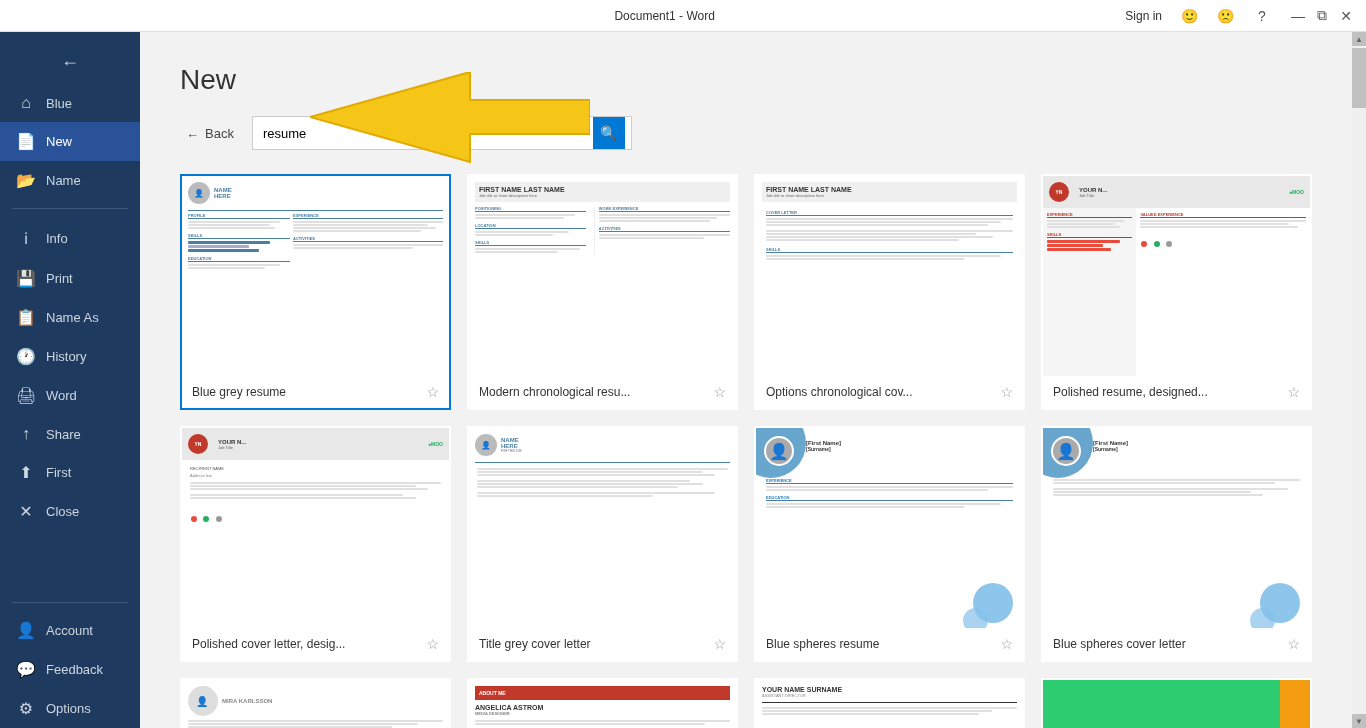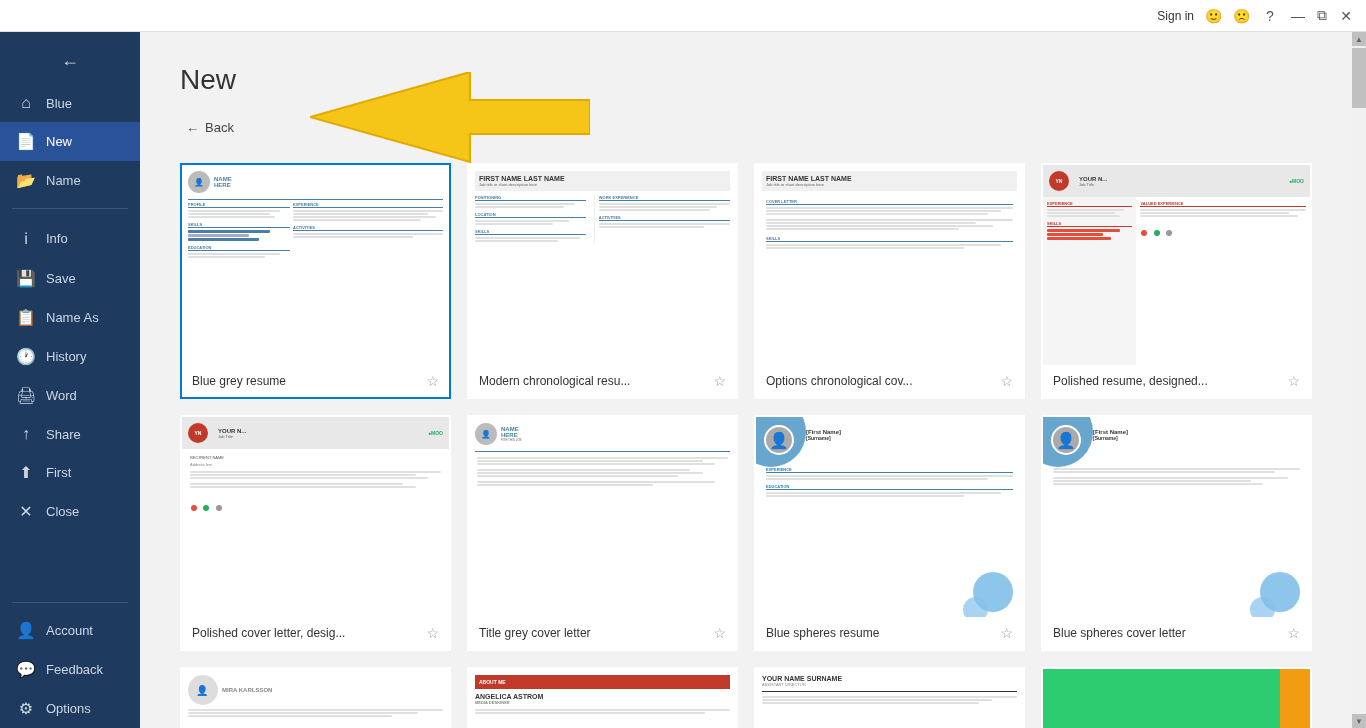--- a/index.html
+++ b/index.html
@@ -10,21 +10,21 @@
       height: 32px;
       background: #fff;
       display: flex;
       align-items: center;
       justify-content: space-between;
       padding: 0 8px;
       border-bottom: 1px solid #e0e0e0;
       flex-shrink: 0;
     }
     .titlebar-title { font-size: 12px; color: #333; flex: 1; text-align: center; }
-    .titlebar-right { display: flex; align-items: center; gap: 4px; }
+    .titlebar-right { display: flex; align-items: center; gap: 12px; }
     .titlebar-right span { font-size: 12px; color: #333; padding: 0 4px; cursor: pointer; }
     .titlebar-right .sign-in { font-size: 12px; color: #333; }
     .titlebar-icon { width: 24px; height: 24px; display: flex; align-items: center; justify-content: center; cursor: pointer; font-size: 14px; color: #555; }
     .window-controls { display: flex; align-items: center; }
 
     
     .main-layout {
       display: flex;
       flex: 1;
       overflow: hidden;
@@ -259,20 +259,21 @@
       display: flex;
       overflow: hidden;
       position: relative;
     }
   </style>
 </head>
 <body>
 
 <div class="titlebar">
   <div style="width:200px;"></div>
+  <span class="titlebar-title">Document1 - Word</span>
   <div class="titlebar-right">
     <span class="sign-in" style="cursor:pointer;">Sign in</span>
     <div class="titlebar-icon">🙂</div>
     <div class="titlebar-icon">🙁</div>
     <div class="titlebar-icon">?</div>
     <div class="window-controls">
       <div class="titlebar-icon">—</div>
       <div class="titlebar-icon">⧉</div>
       <div class="titlebar-icon titlebar-close">✕</div>
     </div>
@@ -298,21 +299,21 @@
     </div>
 
     <div class="sidebar-divider"></div>
 
     <div class="sidebar-item">
       <span class="icon">ℹ</span>
       <span>Info</span>
     </div>
     <div class="sidebar-item">
       <span class="icon">💾</span>
-      <span>Save</span>
+      <span>Print</span>
     </div>
     <div class="sidebar-item">
       <span class="icon">📋</span>
       <span>Name As</span>
     </div>
     <div class="sidebar-item">
       <span class="icon">🕐</span>
       <span>History</span>
     </div>
     <div class="sidebar-item">
@@ -352,20 +353,26 @@
   <div class="content-wrapper">
 
     <div class="content">
       <h1 class="page-title">New</h1>
 
       <div class="search-bar">
         <div class="back-btn">
           <span>←</span>
           <span>Back</span>
         </div>
+        <div class="search-input-wrap">
+          <input type="text" value="resume" placeholder="Search for templates online" style="">
+          <button class="search-btn">
+            <span>🔍</span>
+          </button>
+        </div>
       </div>
 
       <div class="template-grid">
 
         <div class="template-card selected">
           <div class="template-thumb">
             <div class="resume-blue-grey">
               <div class="r-header">
                 <div class="r-avatar" style="background:#bbb;font-size:8px;">👤</div>
                 <div>

